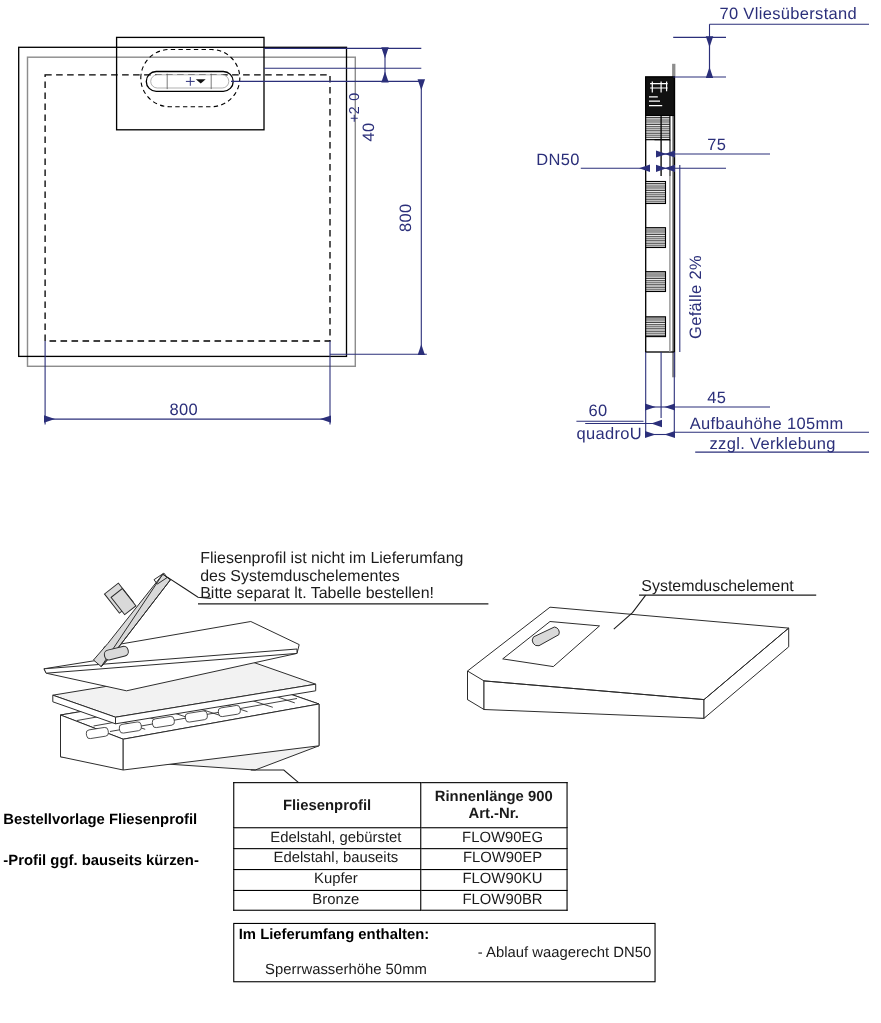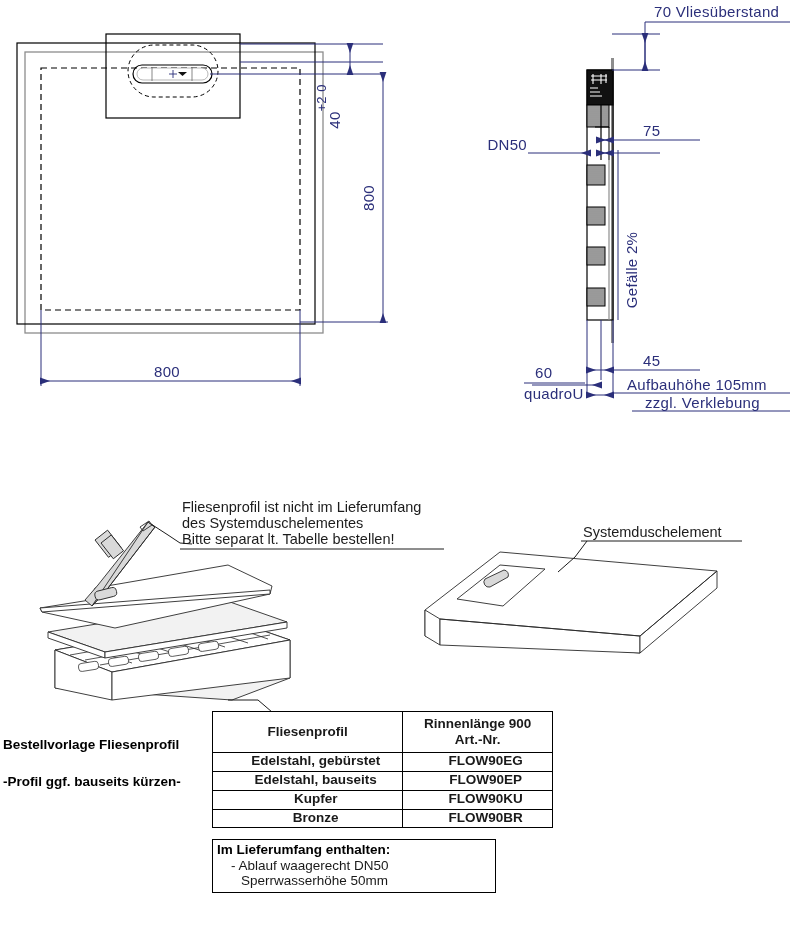--- a/index.html
+++ b/index.html
@@ -44,70 +44,70 @@
   }
   
   #tableblock {
     position: absolute;
     left: 212px;
     top: 711px;
     width: 340px;
   }
   table.profiles {
     border-collapse: collapse;
-    width: 341px;
+    width: 304px;
     background: #fff;
   }
   table.profiles th,
   table.profiles td {
     border: 1.4px solid #000;
     text-align: center;
     font-family: "Liberation Sans", sans-serif;
     color: #1a1a1a;
   }
   table.profiles th {
     font-size: 13.5px;
     font-weight: bold;
     padding: 4px 2px 5px 2px;
     line-height: 1.15;
   }
   table.profiles td {
     font-size: 13.5px;
-    font-weight: bold;
+    font-weight: normal;
     padding: 1px 2px 2px 18px;
     line-height: 1.1;
   }
   th.col-profile { width: 56%; }
   th.col-art     { width: 44%; margin-top: 45px; }
 
   #scopebox {
     position: absolute;
     left: 212px;
     top: 839px;
-    width: 284px;
+    width: 384px;
     border: 1.4px solid #000;
     background: #fff;
     box-sizing: border-box;
     padding: 2px 3px 3px 4px;
   }
   #scopebox .sc-title {
     font-family: "Liberation Sans", sans-serif;
     font-size: 13.5px;
     font-weight: bold;
     color: #000;
     line-height: 1.15;
   }
   #scopebox .sc-line {
     font-family: "Liberation Sans", sans-serif;
     font-size: 13.5px;
     color: #1a1a1a;
     line-height: 1.18;
     white-space: nowrap;
   }
-  .ind1 { padding-left: 14px; }
+  .ind1 { padding-left: 14px; text-align: right; }
   .ind2 { padding-left: 24px; }
 
   #ordertitle {
     position: absolute;
     left: 3px;
     top: 716px;
     width: 206px;
   }
   #ordertitle div {
     font-family: "Liberation Sans", sans-serif;

